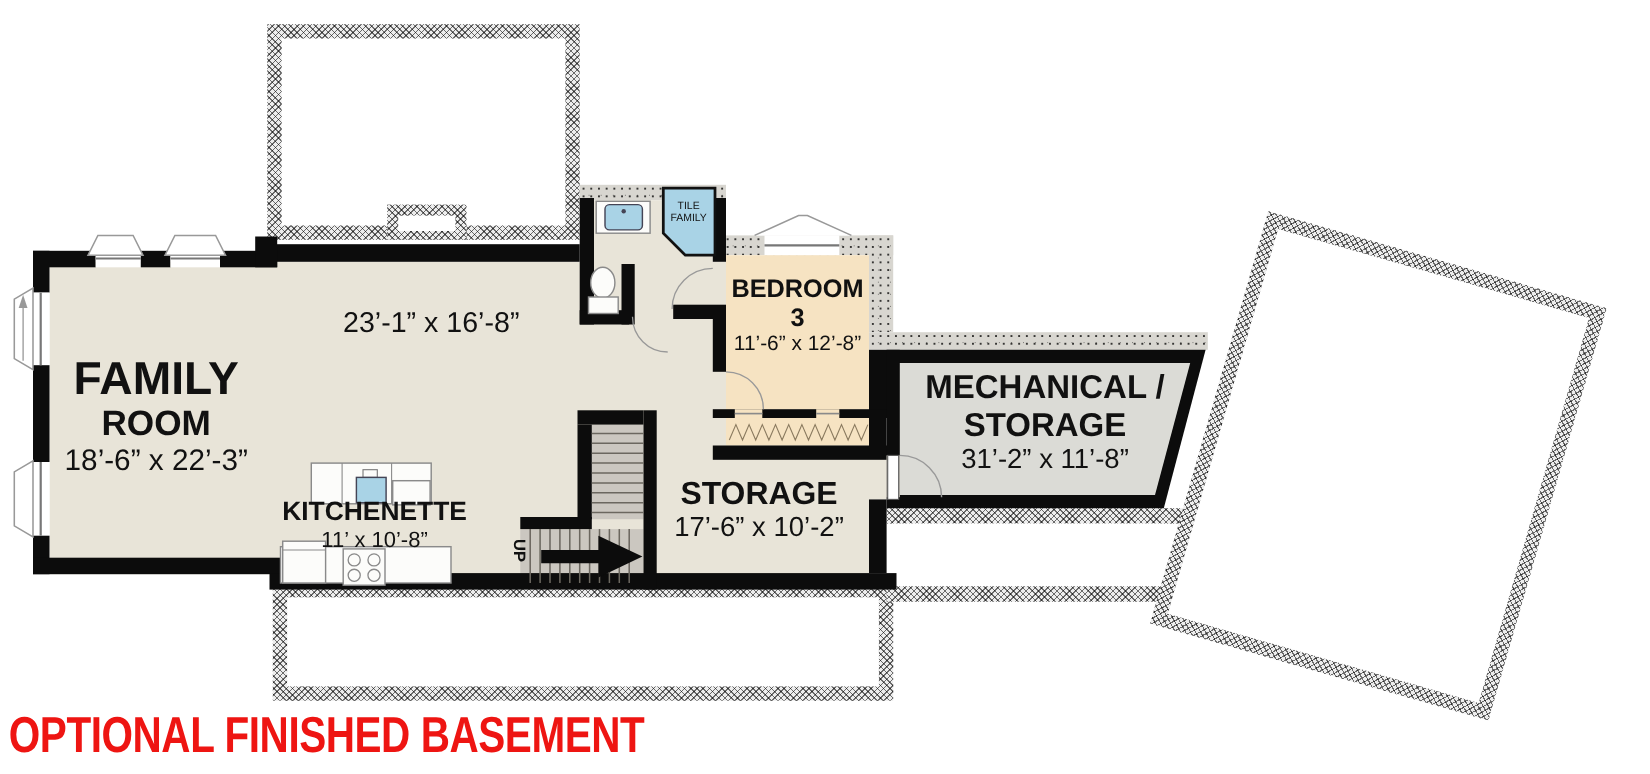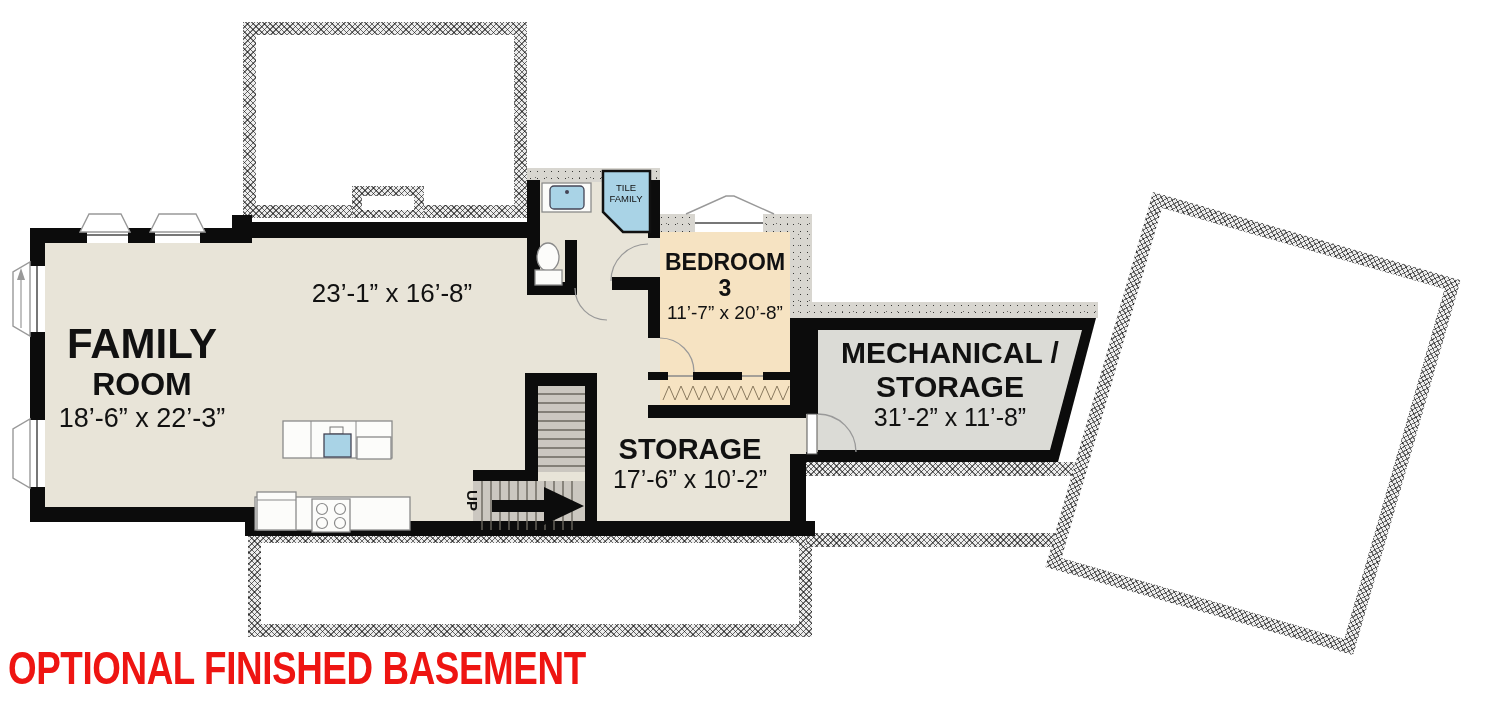--- a/index.html
+++ b/index.html
@@ -188,30 +188,34 @@
   <div class="room-label" style="left:33px;top:320px;width:218px">
     <div class="rname" style="font-size:42px">FAMILY</div>
     <div class="rname" style="font-size:32px">ROOM</div>
     <div class="rdims" style="font-size:27px">18’-6” x 22’-3”</div>
   </div>
 
   <div class="room-label" style="left:292px;top:279px;width:200px">
     <div class="rdims" style="font-size:26px">23’-1” x 16’-8”</div>
   </div>
 
+  <div class="room-label" style="left:243px;top:453px;width:195px">
+    <div class="rname" style="font-size:24px">KITCHENETTE</div>
+    <div class="rdims" style="font-size:20px">11’ x 10’-8”</div>
+  </div>
 
   <div class="room-label" style="left:590px;top:433px;width:200px">
     <div class="rname" style="font-size:29px">STORAGE</div>
     <div class="rdims" style="font-size:25px">17’-6” x 10’-2”</div>
   </div>
 
   <div class="room-label" style="left:652px;top:250px;width:146px">
     <div class="rname" style="font-size:23px">BEDROOM</div>
     <div class="rname" style="font-size:23px">3</div>
-    <div class="rdims" style="font-size:19px">11’-7” x 20’-8”</div>
+    <div class="rdims" style="font-size:19px">11’-6” x 12’-8”</div>
   </div>
 
   <div class="room-label" style="left:818px;top:336px;width:264px">
     <div class="rname" style="font-size:30px">MECHANICAL /</div>
     <div class="rname" style="font-size:30px">STORAGE</div>
     <div class="rdims" style="font-size:25px">31’-2” x 11’-8”</div>
   </div>
 
   <div id="shower-label">
     <div>TILE</div>

